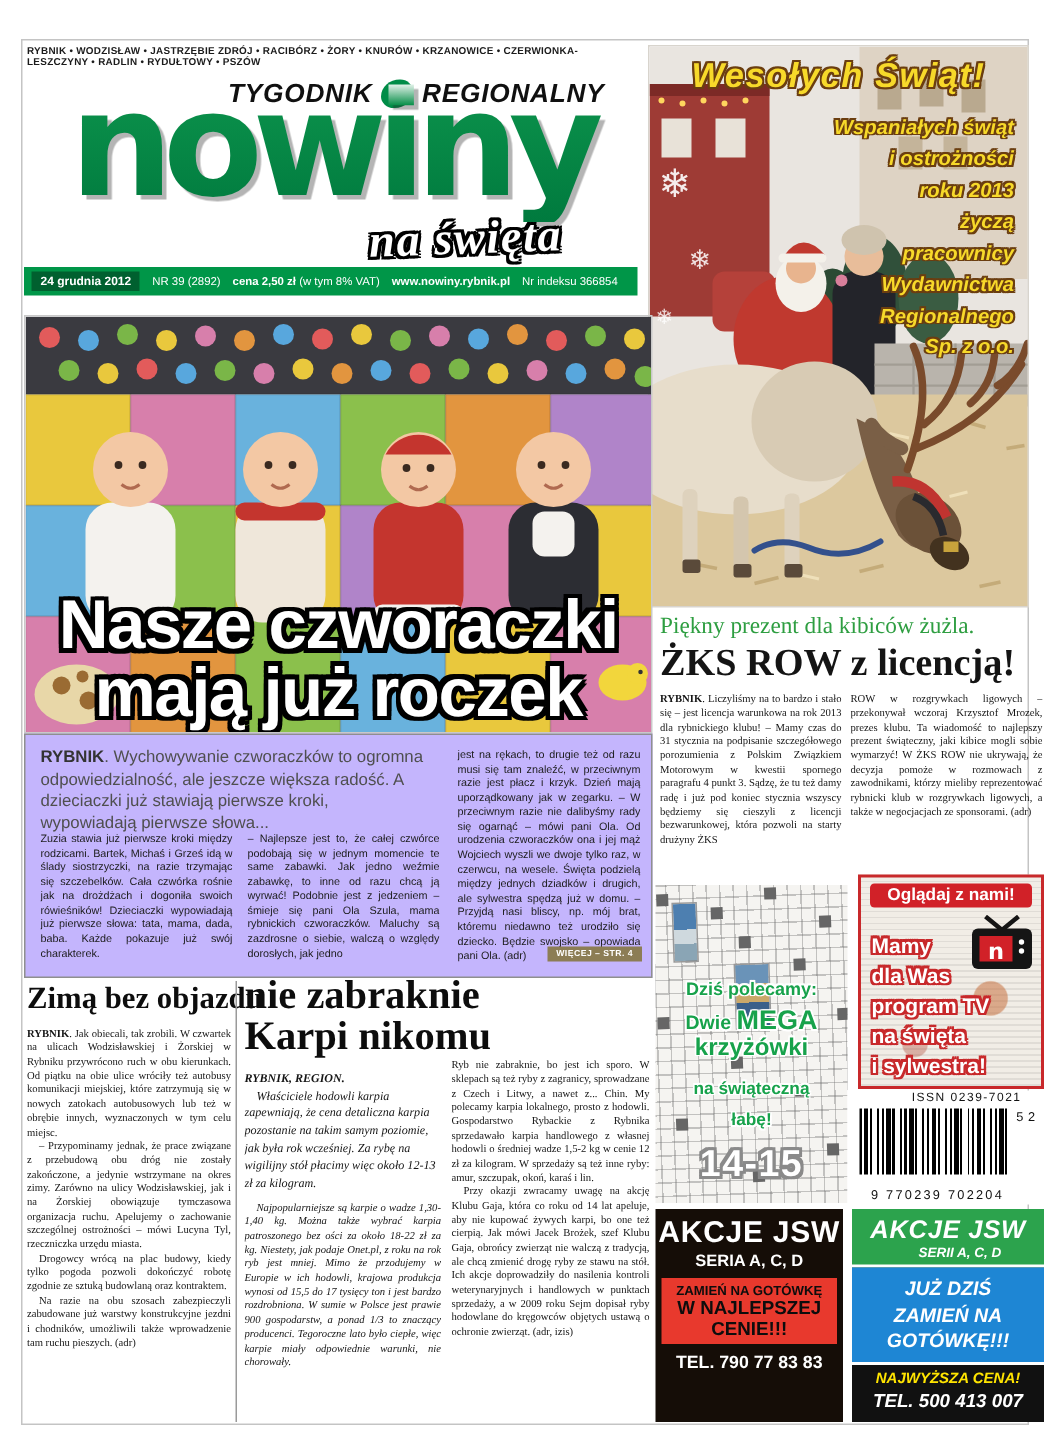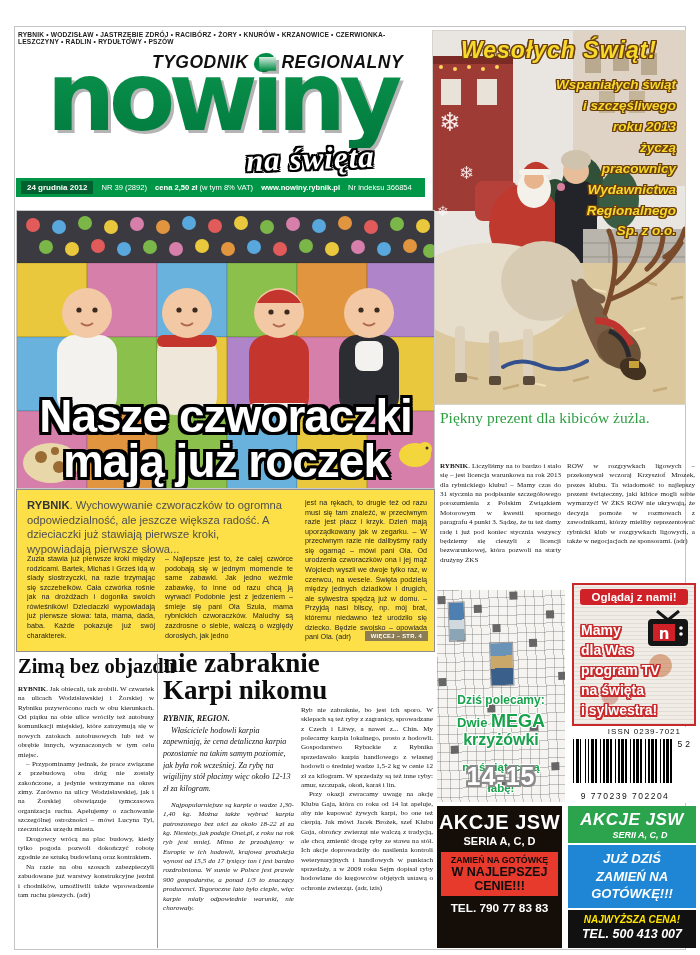--- a/index.html
+++ b/index.html
@@ -5,21 +5,21 @@
   *{margin:0;padding:0;box-sizing:border-box;}
   html,body{width:700px;height:955px;background:#fff;}
   #page{position:relative;width:700px;height:955px;background:#fff;overflow:hidden;
         font-family:"Liberation Sans",sans-serif;color:#111;}
   .abs{position:absolute;}
 
   
   .o-black-2{text-shadow:-2px -2px 0 #000,2px -2px 0 #000,-2px 2px 0 #000,2px 2px 0 #000,0 -2px 0 #000,0 2px 0 #000,-2px 0 0 #000,2px 0 0 #000;}
   .o-black-3{text-shadow:-3px -3px 0 #000,3px -3px 0 #000,-3px 3px 0 #000,3px 3px 0 #000,0 -3px 0 #000,0 3px 0 #000,-3px 0 0 #000,3px 0 0 #000,-2px -2px 0 #000,2px 2px 0 #000;}
   .o-dark-1{text-shadow:-1.3px -1.3px 0 #6b3e10,1.3px -1.3px 0 #6b3e10,-1.3px 1.3px 0 #6b3e10,1.3px 1.3px 0 #6b3e10,0 -1.3px 0 #6b3e10,0 1.3px 0 #6b3e10,-1.3px 0 0 #6b3e10,1.3px 0 0 #6b3e10;}
-  .o-white-1{text-shadow:-1px -1px 0 #fff,1px -1px 0 #fff,-1px 1px 0 #fff,1px 1px 0 #fff,0 -1px 0 #fff,0 1px 0 #fff,-1px 0 0 #fff,1px 0 0 #fff;margin-top:41px;}
+  .o-white-1{text-shadow:-1px -1px 0 #fff,1px -1px 0 #fff,-1px 1px 0 #fff,1px 1px 0 #fff,0 -1px 0 #fff,0 1px 0 #fff,-1px 0 0 #fff,1px 0 0 #fff;}
   .o-red-1{text-shadow:-1.5px -1.5px 0 #c8292b,1.5px -1.5px 0 #c8292b,-1.5px 1.5px 0 #c8292b,1.5px 1.5px 0 #c8292b,0 -1.5px 0 #c8292b,0 1.5px 0 #c8292b,-1.5px 0 0 #c8292b,1.5px 0 0 #c8292b;}
   .o-grey-2{text-shadow:-2px -2px 0 #8a8a8a,2px -2px 0 #8a8a8a,-2px 2px 0 #8a8a8a,2px 2px 0 #8a8a8a,0 -2px 0 #8a8a8a,0 2px 0 #8a8a8a,-2px 0 0 #8a8a8a,2px 0 0 #8a8a8a;}
 
   #frame{left:14px;top:26px;width:672px;height:924px;border:1px solid #c4c4c4;}
 
   #cities{left:18px;top:31px;width:406px;font-size:6.6px;font-weight:700;color:#1b1b1b;letter-spacing:.2px;}
 
   #tagline{left:152px;top:52px;display:flex;align-items:center;gap:6px;
            font-style:italic;font-weight:800;font-size:17.5px;color:#101010;letter-spacing:.5px;}
   #tagline .leaf{display:inline-block;width:21px;height:19px;background:#008C47;border-radius:62% 40% 58% 42%;}
@@ -45,21 +45,21 @@
   #greet-lines{right:9px;top:44px;text-align:right;font-weight:800;font-style:italic;
                font-size:13.5px;line-height:1.55;color:#f7d92a;}
   #greet-lines span{display:block;}
 
   
   #mainphoto{left:16px;top:210px;width:419px;height:279px;border:1px solid #c9c9c9;overflow:hidden;}
   #headline{left:0;bottom:0;width:100%;text-align:center;font-weight:800;color:#fff;
             font-size:46px;line-height:.98;letter-spacing:-1px;padding-bottom:4px;}
 
   
-  #artbox{left:16px;top:489px;width:419px;height:163px;border:1px solid #8f8f8f;background:#fde047;}
+  #artbox{left:16px;top:489px;width:419px;height:163px;border:1px solid #8f8f8f;background:#c4b5fd;}
   .np{font-size:7.2px;line-height:1.33;text-align:justify;color:#1c1c1c;overflow:hidden;}
   #lead{left:10px;top:8px;width:258px;font-size:11.2px;line-height:1.3;color:#4f4f4f;}
   #lead b{color:#333;}
   #m-col3{left:288px;top:8px;width:122px;height:146px;}
   #m-col1{left:10px;top:64px;width:128px;height:92px;}
   #m-col2{left:148px;top:64px;width:128px;height:92px;}
   #morebadge{right:6px;bottom:10px;background:#8c7d55;color:#fff;font-size:5.8px;font-weight:700;
              padding:2px 6px;letter-spacing:.3px;}
 
   
@@ -216,21 +216,21 @@
         <path d="M232,226 Q246,218 252,198"></path>
       </g>
       <path d="M162,290 Q186,288 198,314" stroke="#c03430" stroke-width="7" fill="none"></path>
       <path d="M176,300 Q192,306 196,326" stroke="#2a2a2e" stroke-width="5" fill="none"></path>
       <path d="M154,330 q-24,14 -48,4 q-20,-8 -36,2" stroke="#33508c" stroke-width="4" fill="none" stroke-linecap="round"></path>
       <rect x="196" y="330" width="10" height="7" fill="#c8a33c"></rect>
     </svg>
     <div id="greet-title" class="abs o-dark-1">Wesołych Świąt!</div>
     <div id="greet-lines" class="abs o-dark-1">
       <span>Wspaniałych świąt</span>
-      <span>i szczęśliwego</span>
+      <span>i ostrożności</span>
       <span>roku 2013</span>
       <span>życzą</span>
       <span>pracownicy</span>
       <span>Wydawnictwa</span>
       <span>Regionalnego</span>
       <span>Sp. z o.o.</span>
     </div>
   </div>
 
   <div id="mainphoto" class="abs">
@@ -358,20 +358,21 @@
     <p class="loc">RYBNIK, REGION.</p>
     <p class="lead">Właściciele hodowli karpia zapewniają, że cena detaliczna karpia pozostanie na takim samym poziomie, jak była rok wcześniej. Za rybę na wigilijny stół płacimy więc około 12-13 zł za kilogram.</p>
     <p>Najpopularniejsze są karpie o wadze 1,30-1,40 kg. Można także wybrać karpia patroszonego bez ości za około 18-22 zł za kg. Niestety, jak podaje Onet.pl, z roku na rok ryb jest mniej. Mimo że przodujemy w Europie w ich hodowli, krajowa produkcja wynosi od 15,5 do 17 tysięcy ton i jest bardzo rozdrobniona. W sumie w Polsce jest prawie 900 gospodarstw, a ponad 1/3 to znaczący producenci. Tegoroczne lato było ciepłe, więc karpie miały odpowiednie warunki, nie chorowały.</p>
   </div>
   <div id="karp-c2" class="abs bodytext">
     <p>Ryb nie zabraknie, bo jest ich sporo. W sklepach są też ryby z zagranicy, sprowadzane z Czech i Litwy, a nawet z... Chin. My polecamy karpia lokalnego, prosto z hodowli. Gospodarstwo Rybackie z Rybnika sprzedawało karpia handlowego z własnej hodowli o średniej wadze 1,5-2 kg w cenie 12 zł za kilogram. W sprzedaży są też inne ryby: amur, szczupak, okoń, karaś i lin.</p>
     <p>Przy okazji zwracamy uwagę na akcję Klubu Gaja, która co roku od 14 lat apeluje, aby nie kupować żywych karpi, bo one też cierpią. Jak mówi Jacek Brożek, szef Klubu Gaja, obrońcy zwierząt nie walczą z tradycją, ale chcą zmienić drogę ryby ze stawu na stół. Ich akcje doprowadziły do nasilenia kontroli weterynaryjnych i handlowych w punktach sprzedaży, a w 2009 roku Sejm dopisał ryby hodowlane do kręgowców objętych ustawą o ochronie zwierząt. (adr, izis)</p>
   </div>
 
   <div id="zks-k" class="abs">Piękny prezent dla kibiców żużla.</div>
+  <div id="zks-h" class="abs">ŻKS ROW z licencją!</div>
   <div id="zks-c1" class="abs bodytext">
     <p><b>RYBNIK</b><span>. Liczyliśmy na to bardzo i stało się – jest licencja warunkowa na rok 2013 dla rybnickiego klubu! – Mamy czas do 31 stycznia na podpisanie szczegółowego porozumienia z Polskim Związkiem Motorowym w kwestii spornego paragrafu 4 punkt 3. Sądzę, że tu też damy radę i już pod koniec stycznia wszyscy będziemy się cieszyli z licencji bezwarunkowej, która pozwoli na starty drużyny ŻKS</span></p>
   </div>
   <div id="zks-c2" class="abs bodytext">
     <p>ROW w rozgrywkach ligowych – przekonywał wczoraj Krzysztof Mrozek, prezes klubu. Ta wiadomość to najlepszy prezent świąteczny, jaki kibice mogli sobie wymarzyć! W ŻKS ROW nie ukrywają, że decyzja pomoże w rozmowach z zawodnikami, którzy mieliby reprezentować rybnicki klub w rozgrywkach ligowych, a także w negocjacjach ze sponsorami. (adr)</p>
   </div>
 
   <div id="cw" class="abs">
     <div class="bg">
       <span class="cw-cell" style="left:12px;top:10px"></span>

